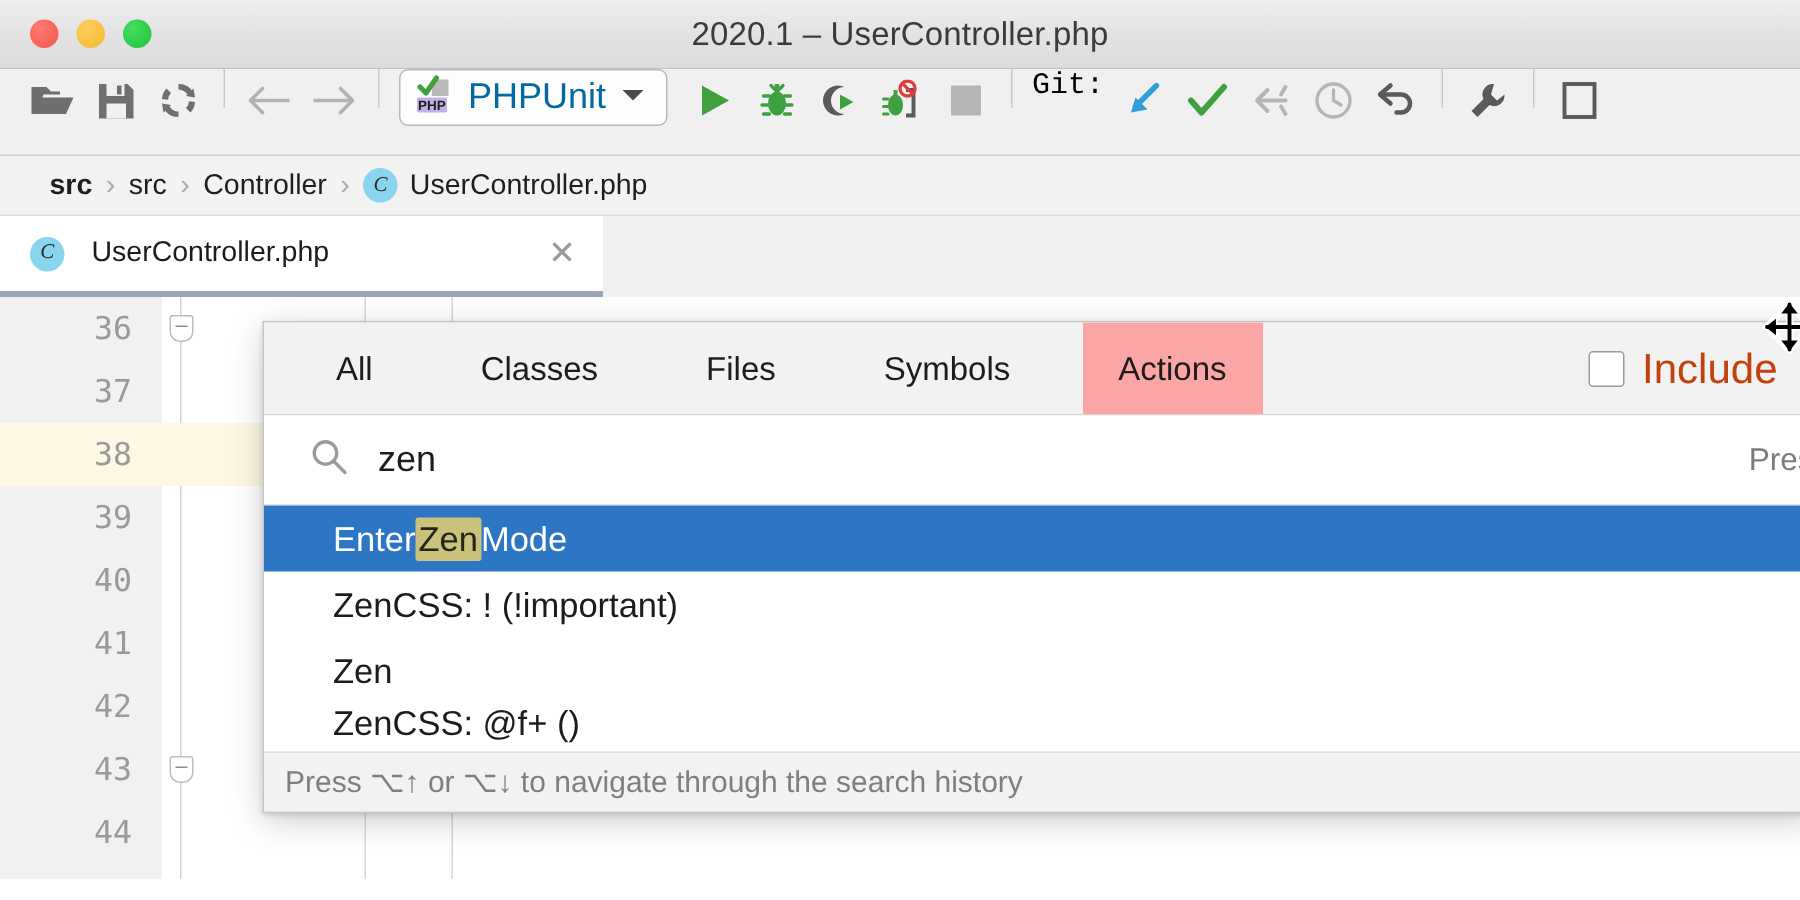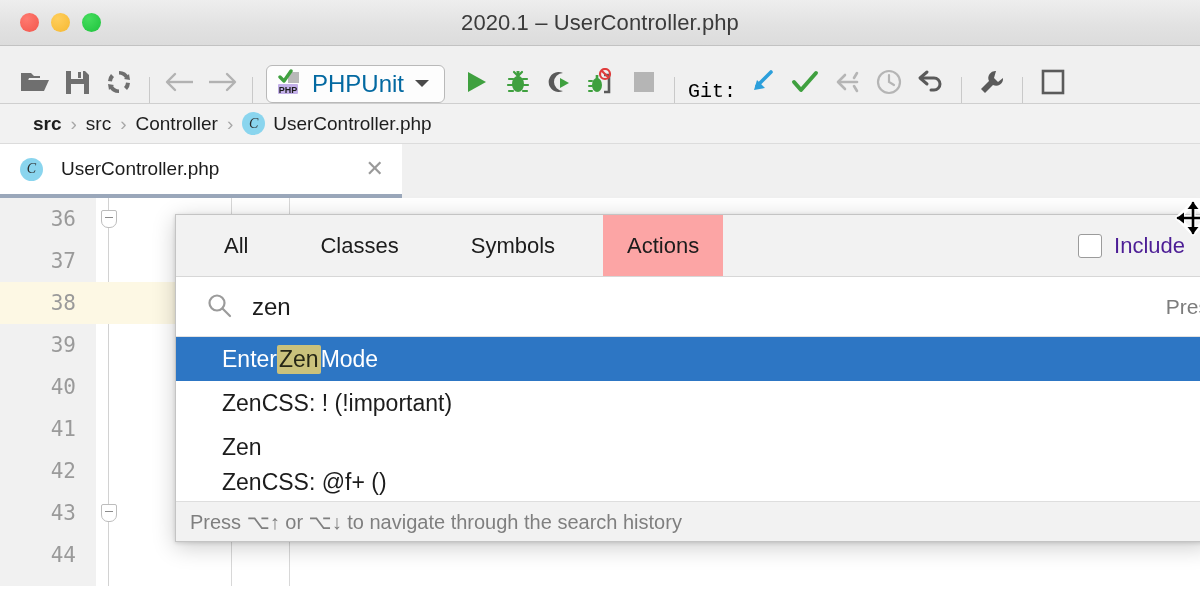--- a/index.html
+++ b/index.html
@@ -47,21 +47,21 @@
     letter-spacing: 0.1px;
     pointer-events: none;
   }
 
   
   .toolbar {
     height: 58px;
     background: #f0f0f0;
     border-bottom: 1px solid #cfcfcf;
     display: flex;
-    align-items: flex-end;
+    align-items: flex-start;
     padding-left: 14px;
     gap: 0px;
     overflow: hidden;
   }
   .tb-btn {
     width: 42px; height: 42px;
     display: flex; align-items: center; justify-content: center;
     flex: 0 0 auto;
   }
   .tb-sep {
@@ -157,21 +157,21 @@
 
   
   .editor {
     position: relative;
     height: 388px;
     background: #ffffff;
     display: flex;
     overflow: hidden;
   }
   .gutter {
-    width: 96px;
+    width: 108px;
     background: #f1f1f1;
     border-right: 0px;
     position: relative;
     flex: 0 0 auto;
   }
   .gutter-fold-rail {
     position: absolute;
     top: 0; bottom: 0;
     left: 110px;
     width: 1px;
@@ -278,21 +278,21 @@
     padding-right: 24px;
     white-space: nowrap;
   }
   .se-checkbox {
     width: 24px; height: 24px;
     border: 1px solid #9b9b9b;
     border-radius: 3px;
     background: #ffffff;
     flex: 0 0 auto;
   }
-  .se-check-label { font-size: 22px; color: #4c1d95; }
+  .se-check-label { font-size: 28px; color: #c2410c; }
 
   .se-searchrow {
     height: 60px;
     display: flex;
     align-items: center;
     background: #ffffff;
     border-bottom: 1px solid #e2e2e2;
     padding: 0 24px 0 30px;
   }
   .se-magnifier { flex: 0 0 auto; margin-right: 20px; }
@@ -568,20 +568,21 @@
         <span class="tok-var">$this</span><span class="tok-op">-&gt;</span><span class="tok-fn">getDoctrine</span><span class="tok-op">()-&gt;</span><span class="tok-fn">getManager</span><span class="tok-op">()-&gt;</span><span class="tok-fn">flush</span><span class="tok-punct">();</span>
       </div>
     </div>
   </div>
 
   <div class="se-popup">
 
     <div class="se-tabs">
       <div class="se-tab">All</div>
       <div class="se-tab">Classes</div>
+      <div class="se-tab">Files</div>
       <div class="se-tab">Symbols</div>
       <div class="se-tab active">Actions</div>
       <div class="se-tab-spacer"></div>
       <div class="se-check-wrap">
         <span class="se-checkbox"></span>
         <span class="se-check-label">Include</span>
       </div>
     </div>
 
     <div class="se-searchrow">

